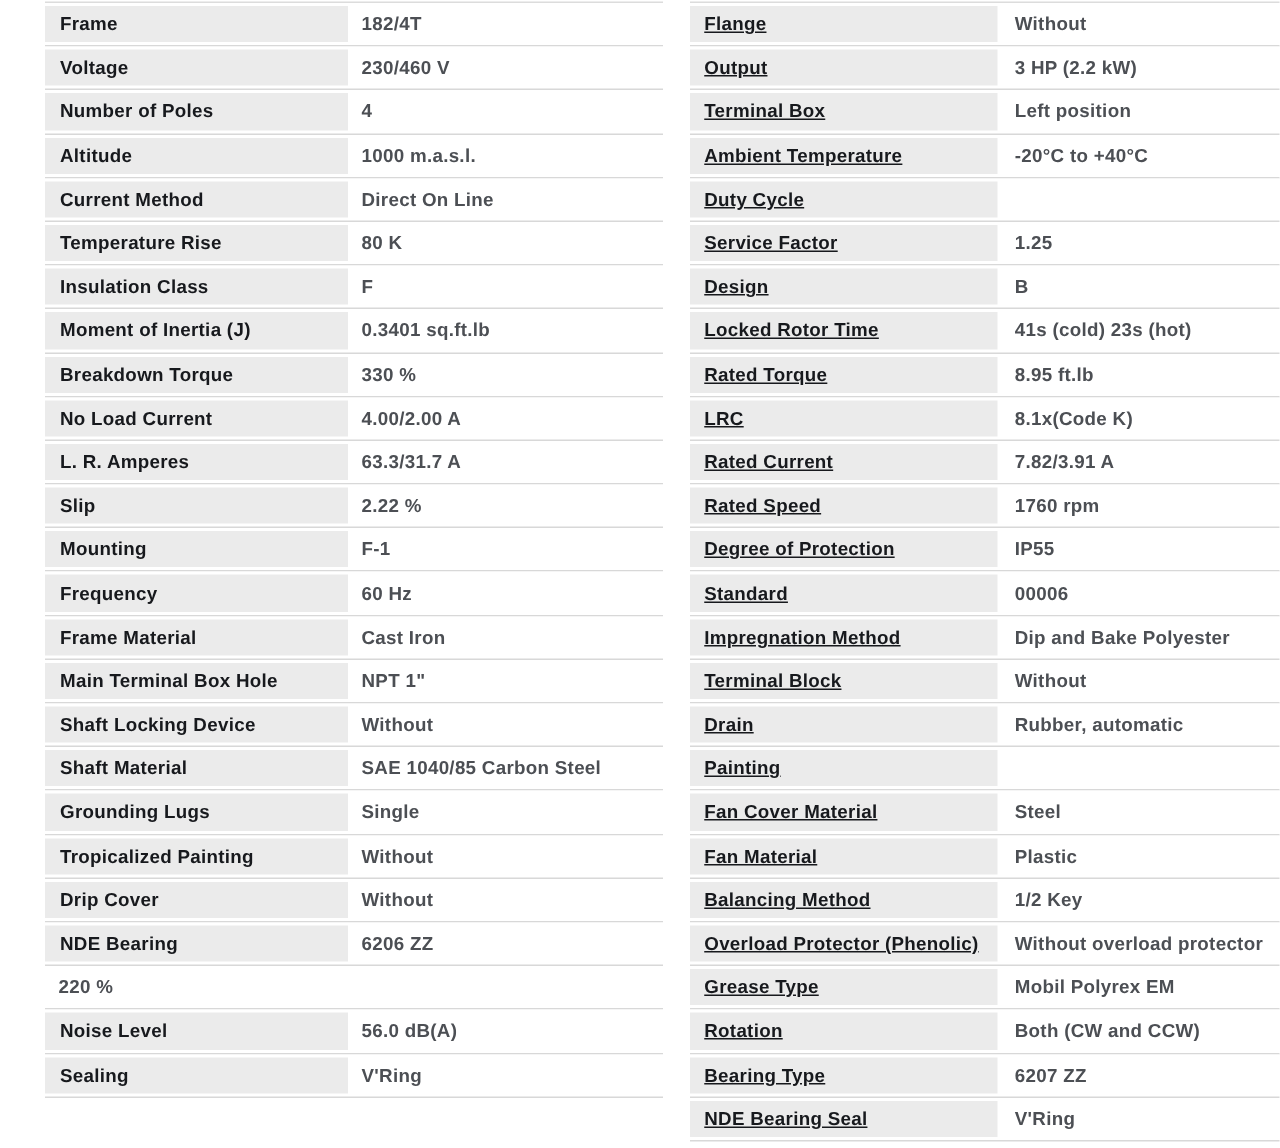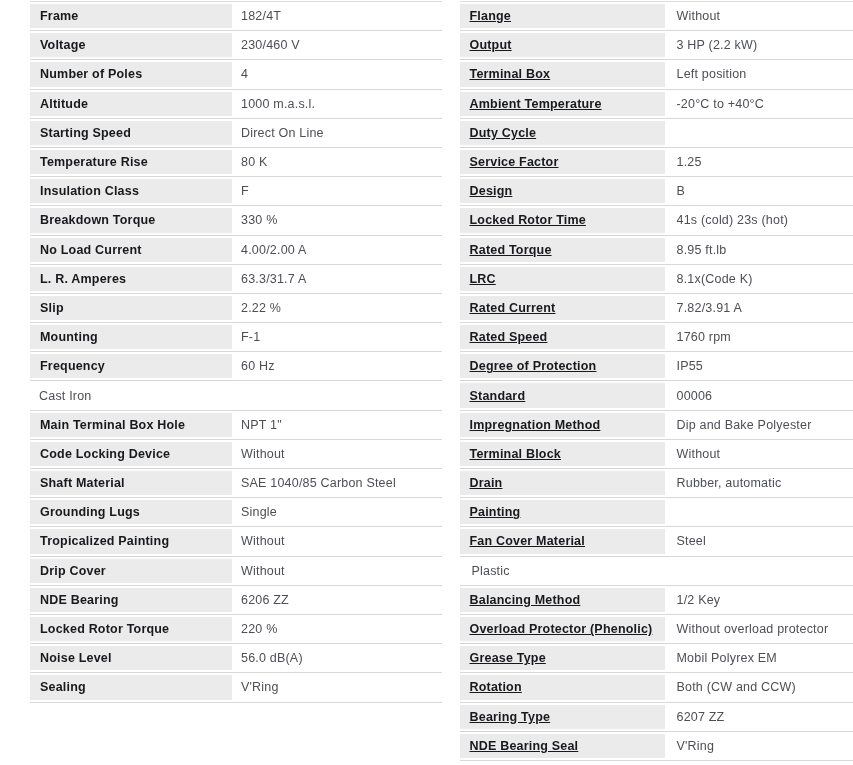--- a/index.html
+++ b/index.html
@@ -51,21 +51,21 @@
     letter-spacing: 0.2px;
     white-space: nowrap;
     overflow: hidden;
   }
   .t-left .label { width: 202px; }
   .t-right .label { width: 205px; text-decoration: underline; }
   .value {
     display: flex;
     align-items: center;
     font-size: 12.5px;
-    font-weight: 400;
+    font-weight: 700;
     color: #4c4f54;
     letter-spacing: 0.2px;
     white-space: nowrap;
     overflow: hidden;
     flex: 1;
   }
   .t-left .value { padding-left: 9px; }
   .t-right .value { padding-left: 12px; }
 </style>
 </head>
@@ -83,32 +83,36 @@
       </div>
       <div class="row">
         <div class="label">Number of Poles</div>
         <div class="value">4</div>
       </div>
       <div class="row">
         <div class="label">Altitude</div>
         <div class="value">1000 m.a.s.l.</div>
       </div>
       <div class="row">
-        <div class="label">Starting Speed</div>
+        <div class="label">Current Method</div>
         <div class="value">Direct On Line</div>
       </div>
       <div class="row">
         <div class="label">Temperature Rise</div>
         <div class="value">80 K</div>
       </div>
       <div class="row">
         <div class="label">Insulation Class</div>
         <div class="value">F</div>
       </div>
       <div class="row">
+        <div class="label">Moment of Inertia (J)</div>
+        <div class="value">0.3401 sq.ft.lb</div>
+      </div>
+      <div class="row">
         <div class="label">Breakdown Torque</div>
         <div class="value">330 %</div>
       </div>
       <div class="row">
         <div class="label">No Load Current</div>
         <div class="value">4.00/2.00 A</div>
       </div>
       <div class="row">
         <div class="label">L. R. Amperes</div>
         <div class="value">63.3/31.7 A</div>
@@ -119,28 +123,29 @@
       </div>
       <div class="row">
         <div class="label">Mounting</div>
         <div class="value">F-1</div>
       </div>
       <div class="row">
         <div class="label">Frequency</div>
         <div class="value">60 Hz</div>
       </div>
       <div class="row">
+        <div class="label">Frame Material</div>
         <div class="value">Cast Iron</div>
       </div>
       <div class="row">
         <div class="label">Main Terminal Box Hole</div>
         <div class="value">NPT 1"</div>
       </div>
       <div class="row">
-        <div class="label">Code Locking Device</div>
+        <div class="label">Shaft Locking Device</div>
         <div class="value">Without</div>
       </div>
       <div class="row">
         <div class="label">Shaft Material</div>
         <div class="value">SAE 1040/85 Carbon Steel</div>
       </div>
       <div class="row">
         <div class="label">Grounding Lugs</div>
         <div class="value">Single</div>
       </div>
@@ -150,21 +155,20 @@
       </div>
       <div class="row">
         <div class="label">Drip Cover</div>
         <div class="value">Without</div>
       </div>
       <div class="row">
         <div class="label">NDE Bearing</div>
         <div class="value">6206 ZZ</div>
       </div>
       <div class="row">
-        <div class="label">Locked Rotor Torque</div>
         <div class="value">220 %</div>
       </div>
       <div class="row">
         <div class="label">Noise Level</div>
         <div class="value">56.0 dB(A)</div>
       </div>
       <div class="row">
         <div class="label">Sealing</div>
         <div class="value">V'Ring</div>
       </div>
@@ -238,20 +242,21 @@
         <div class="value">Rubber, automatic</div>
       </div>
       <div class="row">
         <div class="label">Painting</div>
       </div>
       <div class="row">
         <div class="label">Fan Cover Material</div>
         <div class="value">Steel</div>
       </div>
       <div class="row">
+        <div class="label">Fan Material</div>
         <div class="value">Plastic</div>
       </div>
       <div class="row">
         <div class="label">Balancing Method</div>
         <div class="value">1/2 Key</div>
       </div>
       <div class="row">
         <div class="label">Overload Protector (Phenolic)</div>
         <div class="value">Without overload protector</div>
       </div>

